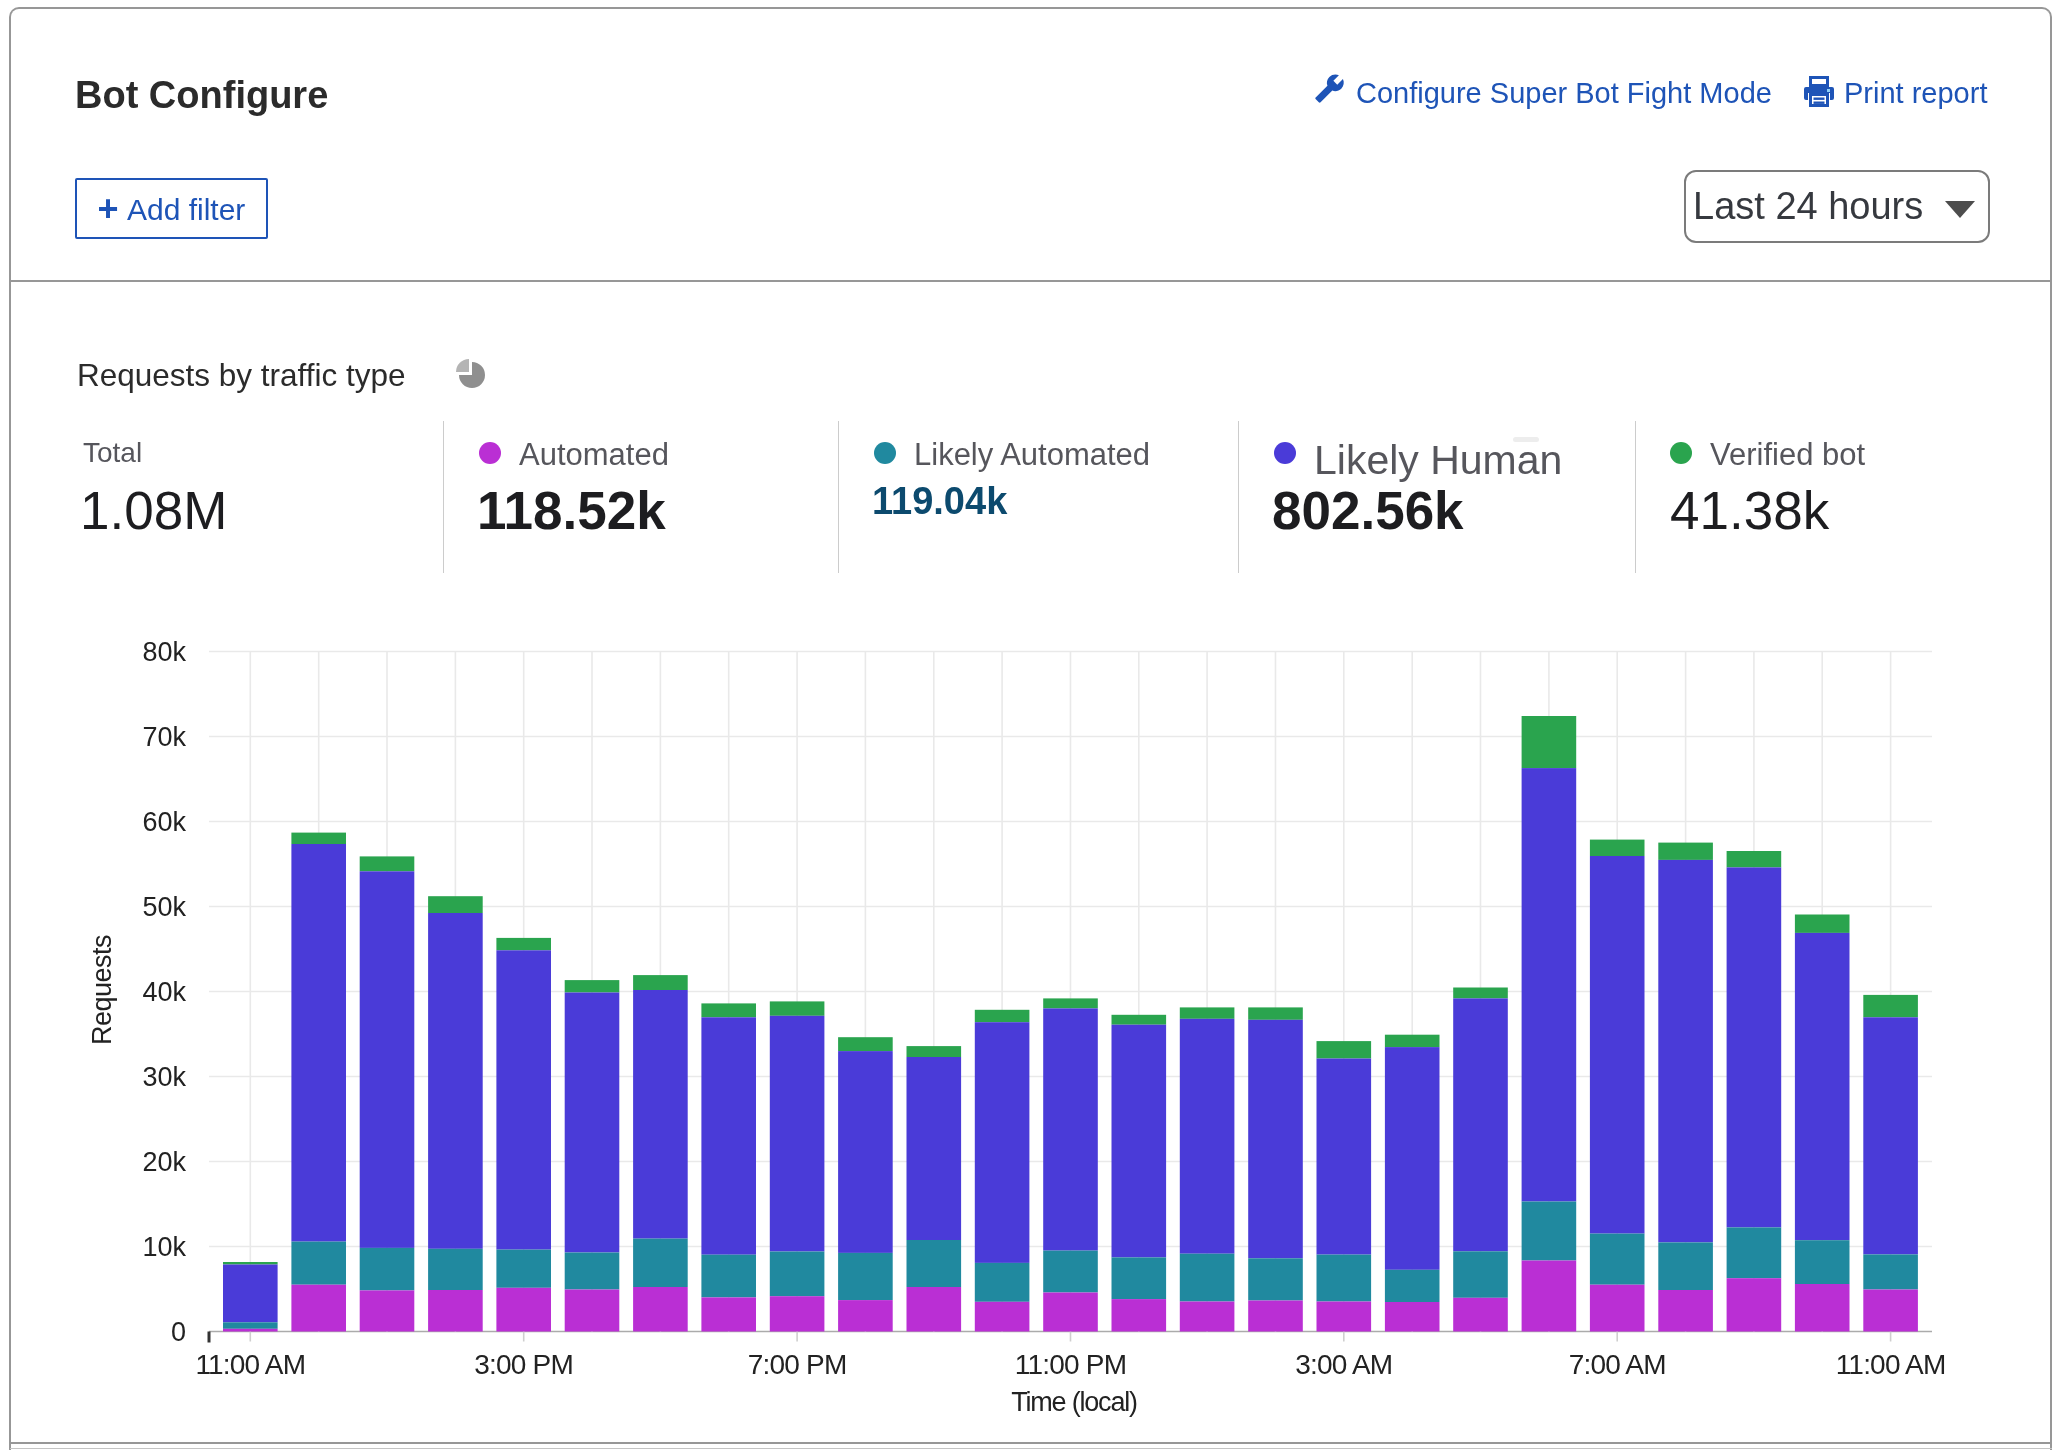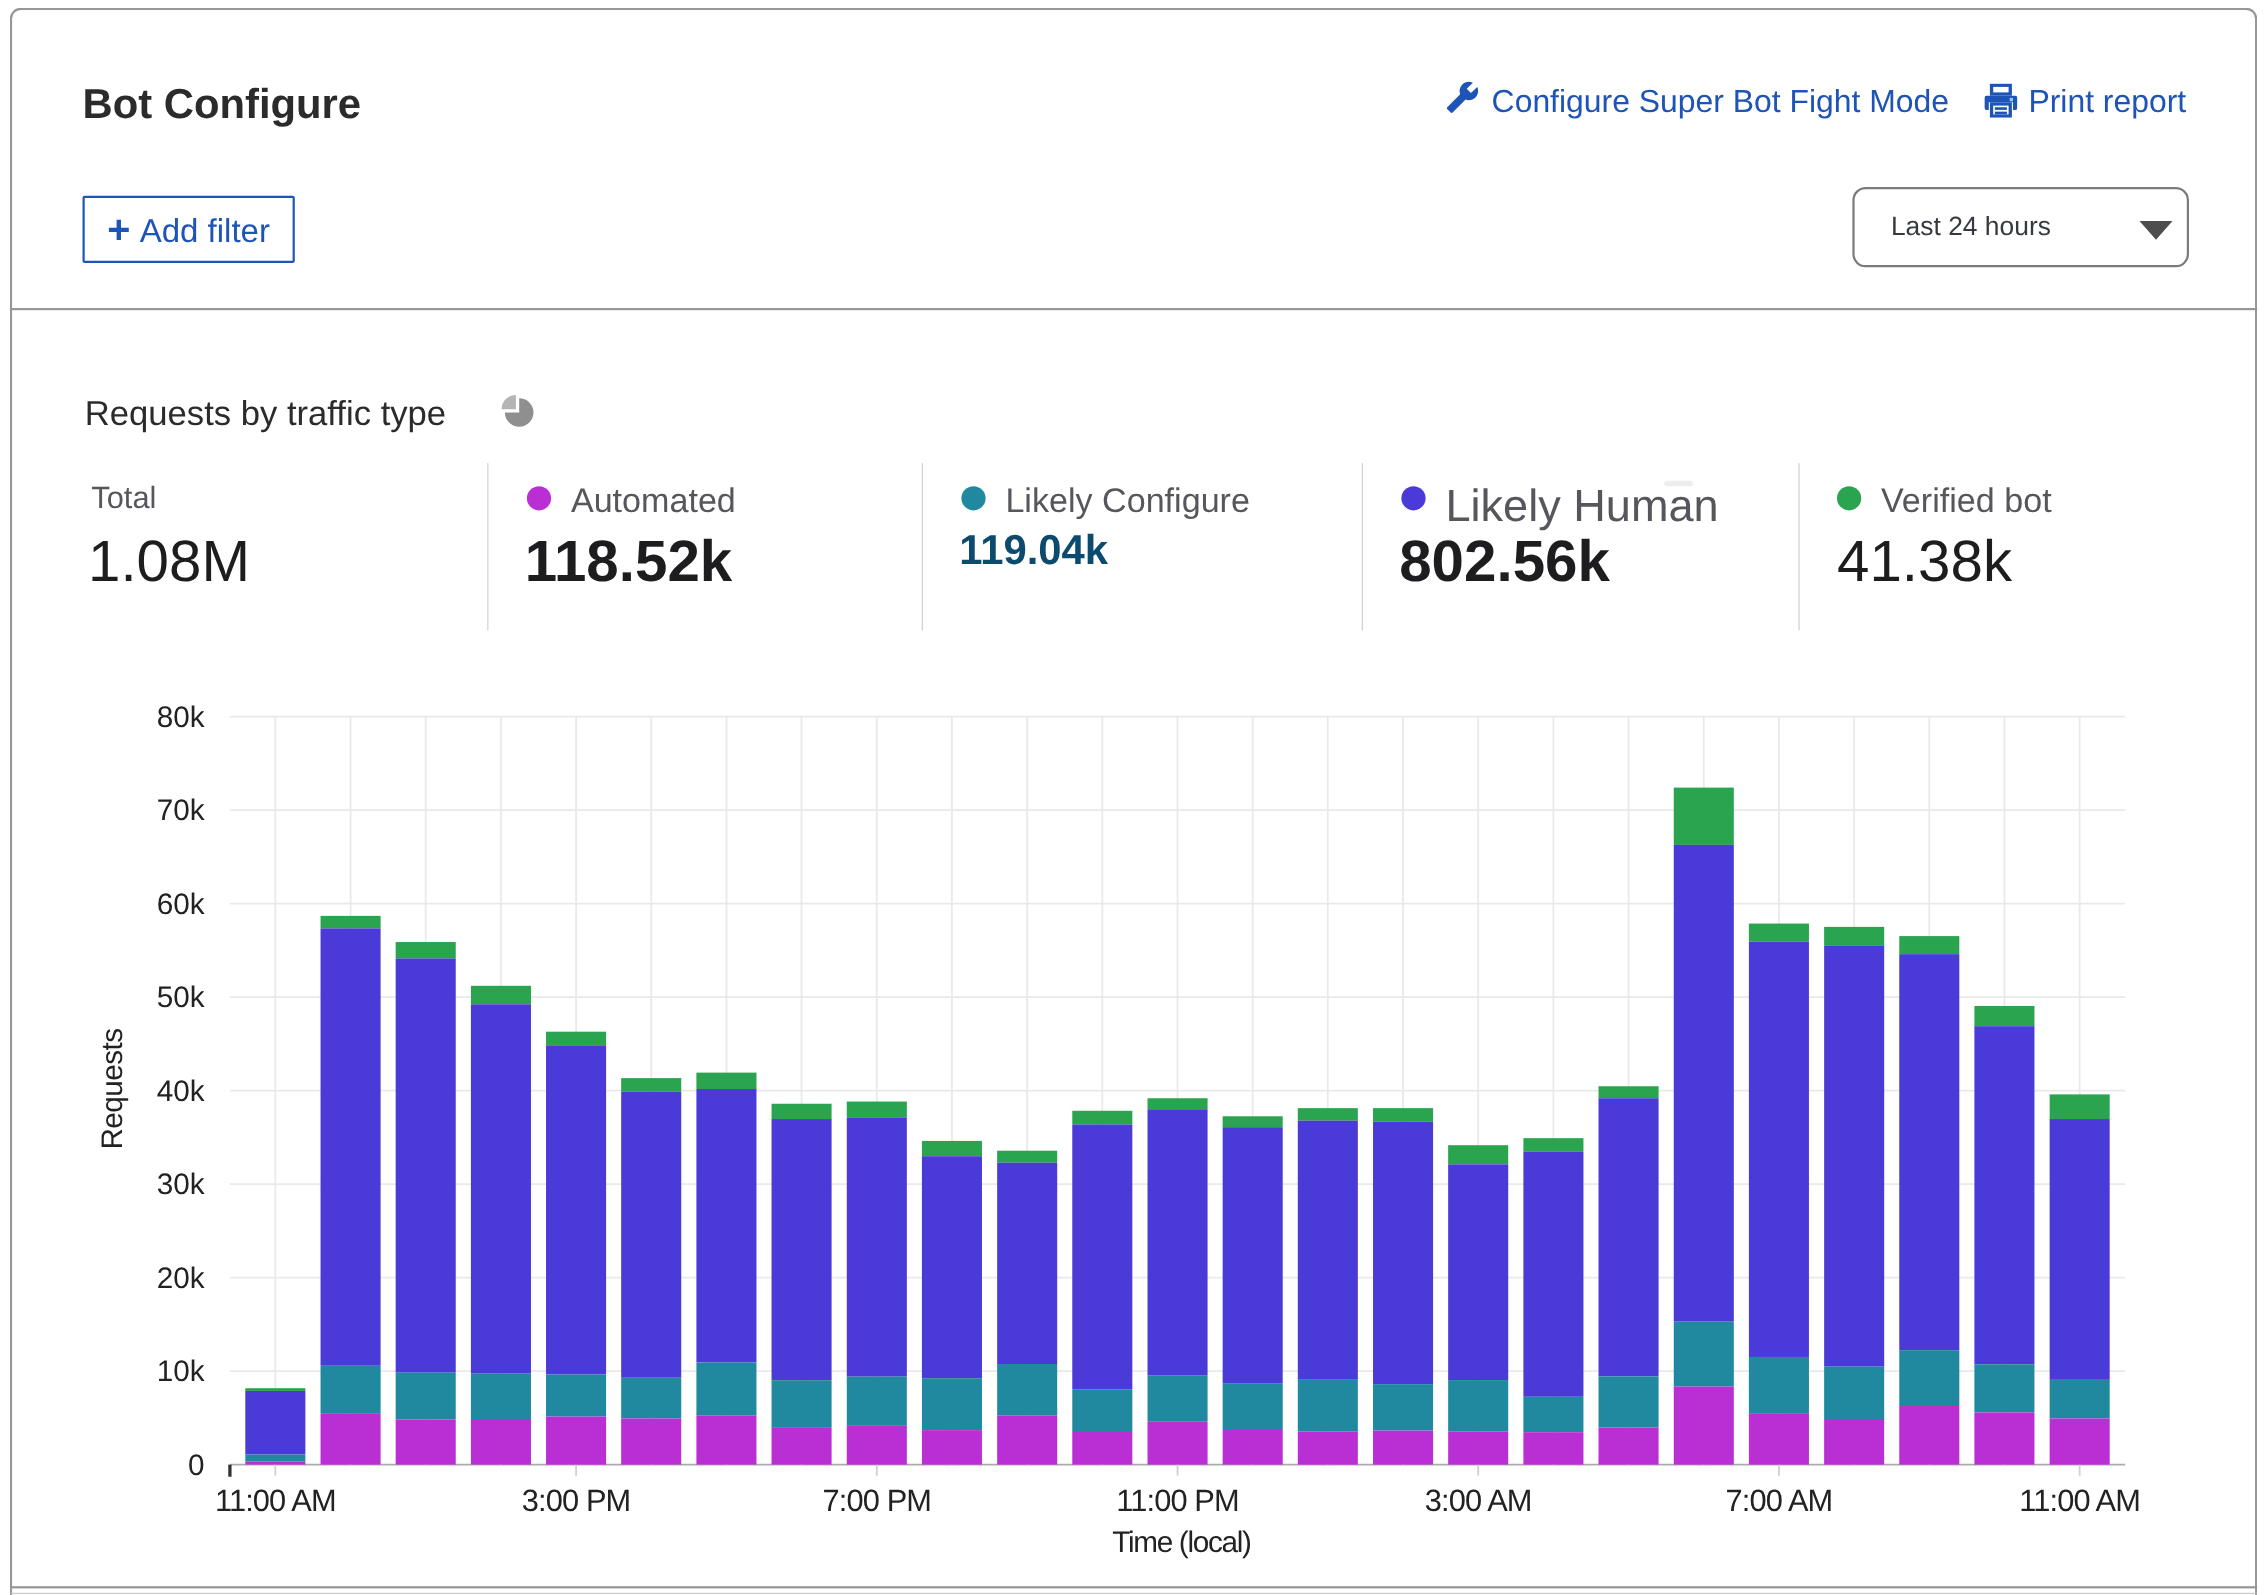--- a/index.html
+++ b/index.html
@@ -23,21 +23,21 @@
     <rect x="23" y="13" width="3" height="3" fill="#8ed0f8"></rect>
     <rect x="6.5" y="18.5" width="17" height="11" fill="#fff" stroke="#1e54b7" stroke-width="3"></rect>
     <rect x="9.5" y="21.5" width="11" height="2.4" fill="#1e54b7"></rect>
     <rect x="9.5" y="25.5" width="11" height="2.4" fill="#1e54b7"></rect>
   </svg>
 <div class="abs" style="left:1844px;top:77px;font-size:29px;color:#1e54b7">Print report</div>
 
 <div class="abs" style="left:75px;top:178px;width:193px;height:61px;border:2.5px solid #1e54b7;border-radius:2px;color:#1e54b7;font-size:30px;line-height:56px;text-align:center">
 <span style="font-size:36px;font-weight:bold;position:relative;top:1px">+</span>&nbsp;Add filter</div>
 
-<div class="abs" style="left:1684px;top:170px;width:306px;height:73px;border:2px solid #7b7b7b;border-radius:12px;font-size:24px;color:#36393f;line-height:69px;padding-left:33px">Last 24 hours
+<div class="abs" style="left:1684px;top:170px;width:306px;height:73px;border:2px solid #7b7b7b;border-radius:12px;font-size:38px;color:#36393f;line-height:69px;padding-left:7px">Last 24 hours
 <span style="position:absolute;right:13px;top:29px;width:0;height:0;border-left:15px solid transparent;border-right:15px solid transparent;border-top:17px solid #4d4d4d"></span></div>
 
 <div class="abs" style="left:77px;top:357px;font-size:31.5px;font-weight:normal;color:#2b2b2b">Requests by traffic type</div>
 <svg width="34" height="34" viewBox="0 0 34 34" style="position:absolute;left:454;top:357">
     <path fill="#8f8f8f" d="M18,18 L18,5 A13,13 0 1,1 5,18 Z"></path>
     <path fill="#b4b4b4" d="M15,15 L15,2 A13,13 0 0,0 2,15 Z"></path>
   </svg>
 
 <div class="abs" style="left:443px;top:421px;width:0;height:152px;border-left:1.5px solid #ccc"></div>
 <div class="abs" style="left:838px;top:421px;width:0;height:152px;border-left:1.5px solid #ccc"></div>
@@ -45,21 +45,21 @@
 <div class="abs" style="left:1635px;top:421px;width:0;height:152px;border-left:1.5px solid #ccc"></div>
 
 <div class="abs" style="left:83px;top:437px;font-size:28px;color:#56565c">Total</div>
 <div class="abs" style="left:80px;top:480px;font-size:53px;font-weight:normal;color:#1d1d20">1.08M</div>
 
 <div class="abs" style="left:479px;top:442px;width:22px;height:22px;border-radius:50%;background:#ba2fd4"></div>
 <div class="abs" style="left:519px;top:437px;font-size:31px;color:#56565c">Automated</div>
 <div class="abs" style="left:477px;top:480px;font-size:53px;font-weight:bold;color:#1d1d20">118.52k</div>
 
 <div class="abs" style="left:874px;top:442px;width:22px;height:22px;border-radius:50%;background:#20899f"></div>
-<div class="abs" style="left:914px;top:437px;font-size:31px;color:#56565c">Likely Configure</div>
+<div class="abs" style="left:914px;top:437px;font-size:31px;color:#56565c">Likely Automated</div>
 <div class="abs" style="left:872px;top:480px;font-size:38px;font-weight:bold;color:#0c4a6e">119.04k</div>
 
 <div class="abs" style="left:1513px;top:437px;width:26px;height:5px;border-radius:3px;background:#ededed"></div>
 <div class="abs" style="left:1274px;top:442px;width:22px;height:22px;border-radius:50%;background:#4a3bd8"></div>
 <div class="abs" style="left:1314px;top:437px;font-size:41px;color:#56565c">Likely Human</div>
 <div class="abs" style="left:1272px;top:480px;font-size:53px;font-weight:bold;color:#1d1d20">802.56k</div>
 
 <div class="abs" style="left:1670px;top:442px;width:22px;height:22px;border-radius:50%;background:#2aa44e"></div>
 <div class="abs" style="left:1710px;top:437px;font-size:31px;color:#56565c">Verified bot</div>
 <div class="abs" style="left:1670px;top:480px;font-size:53px;font-weight:normal;color:#1d1d20">41.38k</div>

